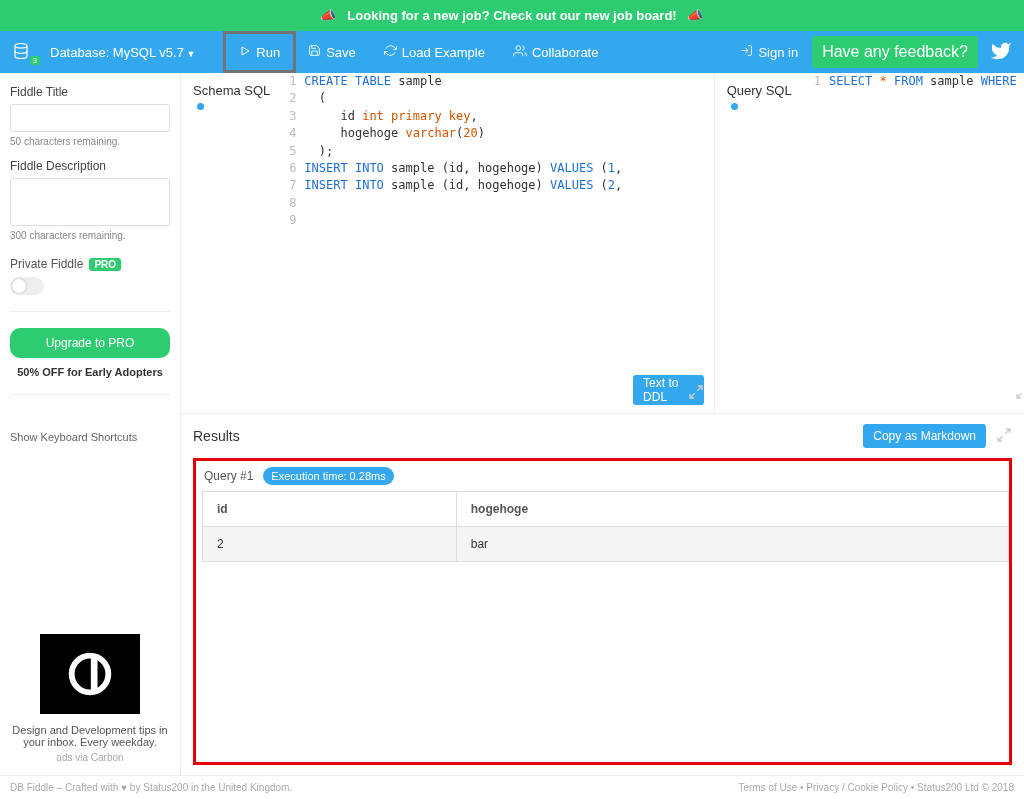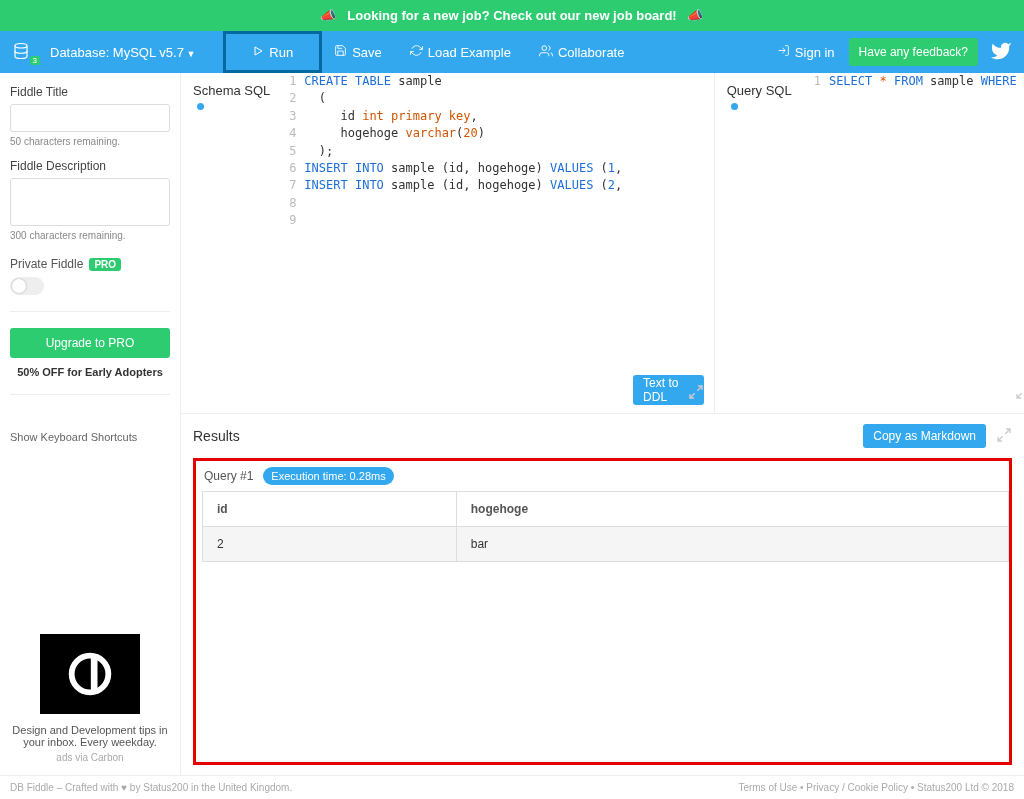--- a/index.html
+++ b/index.html
@@ -57,30 +57,30 @@
       color: #fff;
       display: inline-flex;
       align-items: center;
       gap: 5px;
       padding: 10px 14px;
       cursor: pointer;
       font-size: 13px;
       height: 42px;
     }
     .tool-btn.highlight {
-      border: 3px solid #0369a1;
-      padding: 7px 26px;
+      border: 3px solid #737373;
+      padding: 7px 13px;
       margin: 0 -2px;
     }
     .spacer { flex: 1; }
     .feedback-btn {
       background: #2ecc71;
       padding: 7px 10px;
       border-radius: 3px;
-      font-size: 12px;
+      font-size: 16px;
       cursor: pointer;
     }
     .twitter-icon { margin-left: 12px; cursor: pointer; }
     .twitter-icon svg { width: 22px; height: 22px; fill: #fff; }
     
     .app-body {
       flex: 1;
       display: flex;
       min-height: 0;
     }
@@ -115,21 +115,21 @@
     }
     .toggle::after {
       content:""; position: absolute; width: 14px; height: 14px;
       background: #fff; border-radius: 50%; top: 2px; left: 2px;
       box-shadow: 0 0 2px rgba(0,0,0,0.3);
     }
     .note { font-size: 10px; color: #888; margin-top: 6px; line-height: 1.4; }
     .hr { border-top: 1px solid #eee; margin: 16px 0; }
     .upgrade-btn {
       background: #2ecc71; color: #fff; text-align: center;
-      padding: 8px; border-radius: 3px; cursor: pointer; font-size: 12px;
+      padding: 8px; border-radius: 10px; cursor: pointer; font-size: 12px;
     }
     .promo { font-size: 11px; font-weight: bold; text-align: center; margin-top: 8px; color: #333;}
     .kbd-link { font-size: 11px; color: #666; margin-top: 20px; cursor: pointer; }
     .sb-spacer { flex: 1; }
     .ad { text-align: center; font-size: 11px; color: #555; }
     .ad-logo { width: 100px; height: 80px; background: #000; margin: 0 auto 10px; display: flex; align-items: center; justify-content: center; }
     .ad-logo svg { width: 50px; height: 50px; }
     .ad-via { color: #aaa; font-size: 10px; margin-top: 4px; }
     
     .main {

